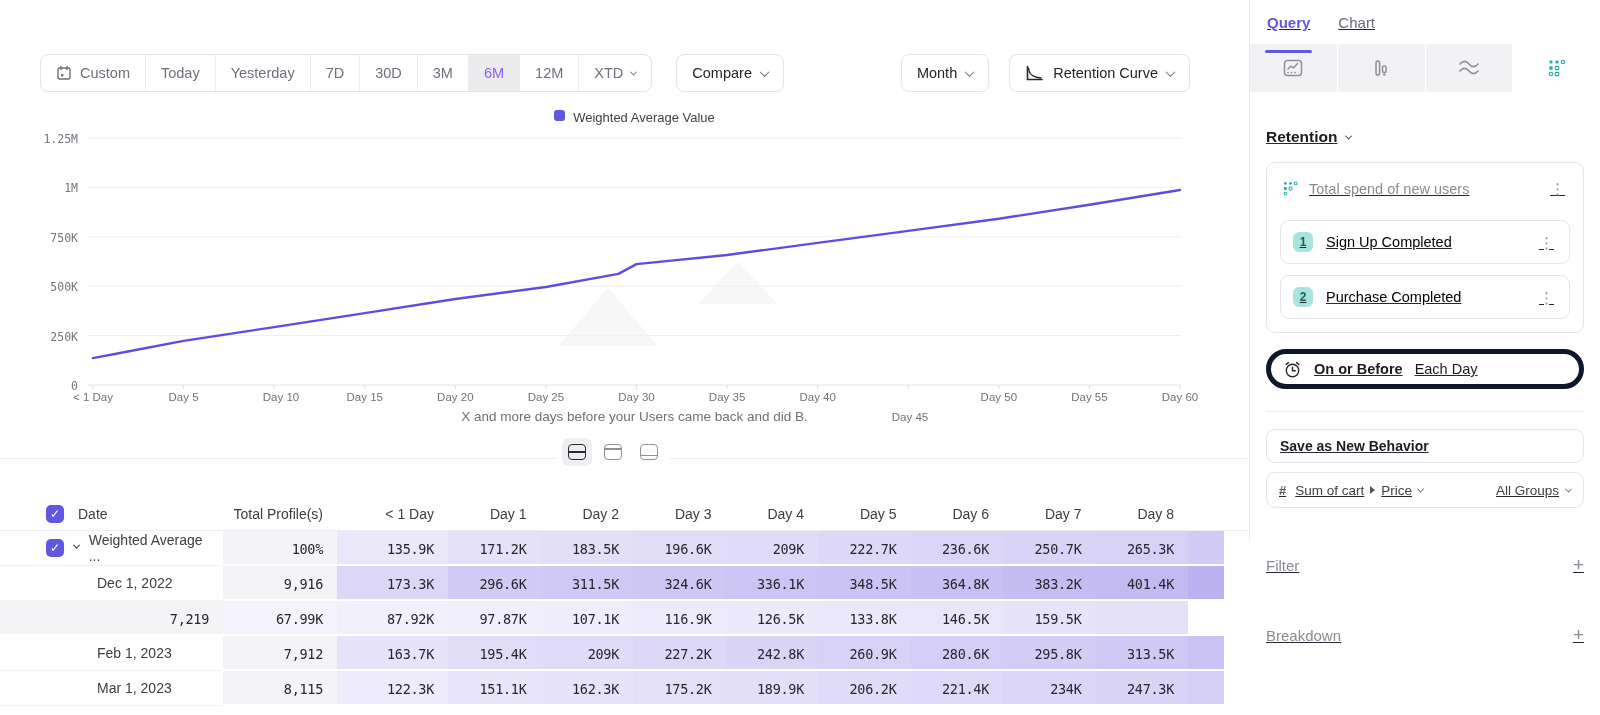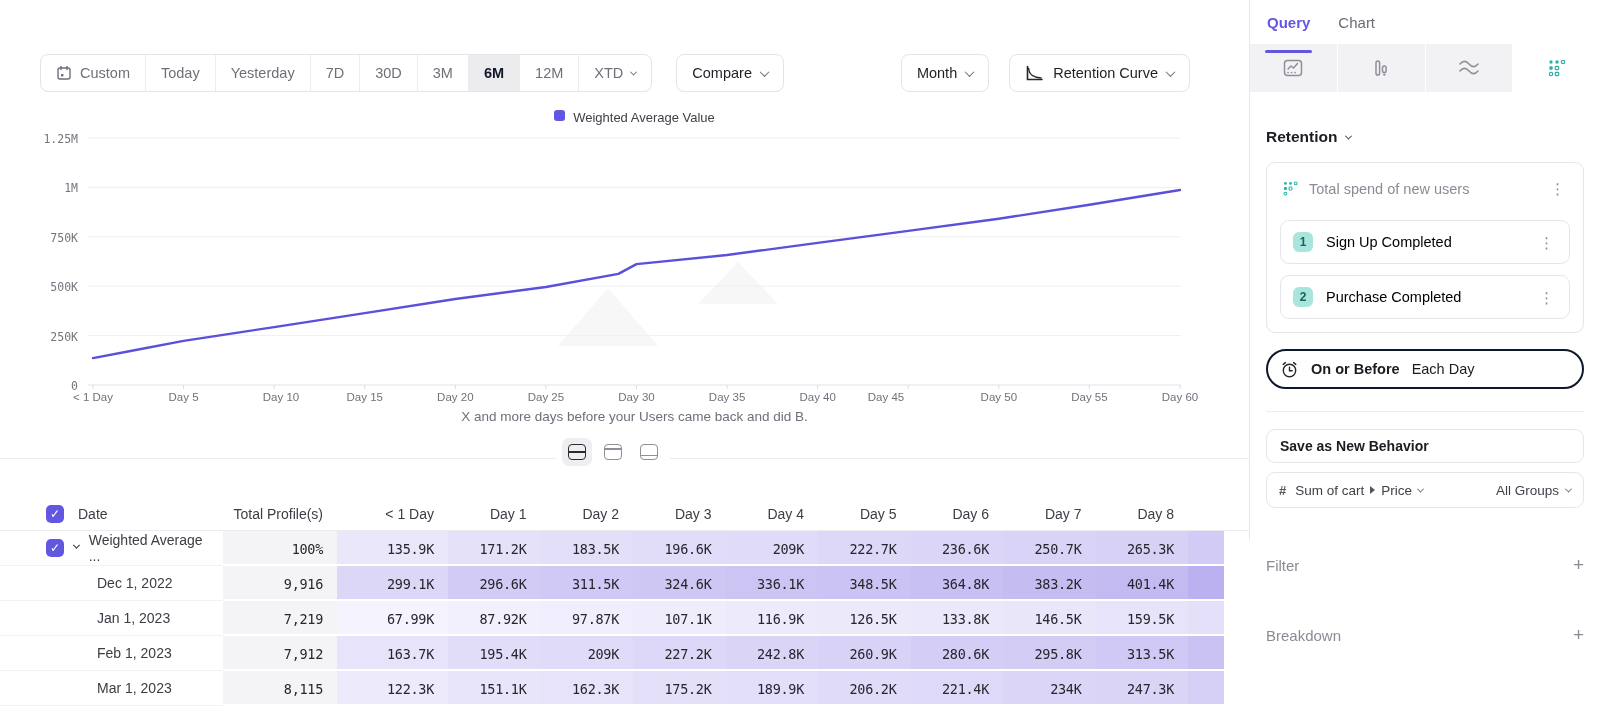--- a/index.html
+++ b/index.html
@@ -15,21 +15,21 @@
   .toolbar { position:absolute; left:40px; top:54px; width:1150px; height:38px;
     display:flex; align-items:center; justify-content:space-between; }
   .tb-left { display:flex; align-items:center; gap:24px; }
   .tb-right { display:flex; align-items:center; gap:20px; }
 
   .seg { display:flex; align-items:stretch; border:1px solid #e3e3e8; border-radius:8px;
     overflow:hidden; height:38px; background:#fff; }
   .seg-item { display:flex; align-items:center; gap:8px; padding:0 15px; font-size:14.5px;
     color:#6f6f7a; border-right:1px solid #ececf0; cursor:pointer; white-space:nowrap; }
   .seg-item:last-child { border-right:none; }
-  .seg-item.active { background:#ececee; color:#0f172a; font-weight:700; }
+  .seg-item.active { background:#ececee; color:#8b5cf6; font-weight:400; }
 
   .btn { display:flex; align-items:center; gap:9px; height:38px; padding:0 15px;
     border:1px solid #e3e3e8; border-radius:8px; background:#fff; font-size:14.5px;
     color:#1f1f26; font-weight:500; cursor:pointer; white-space:nowrap; }
 
   .chev { width:7px; height:7px; border-right:1.6px solid #6f6f7a; border-bottom:1.6px solid #6f6f7a;
     transform:rotate(45deg) translate(-1px,-1px); display:inline-block; }
   .chev.dark { border-color:#3a3a42; }
   .chev.sm { width:5px; height:5px; }
 
@@ -73,21 +73,21 @@
     border-bottom:1px solid #f2f2f4; font-family:"Liberation Sans", sans-serif; font-size:14px; color:#3c3c44; }
   .td.datecell.sub { padding-left:97px; }
   .td.total { background:#f4f4f6; }
   .num { font-family:"DejaVu Sans Mono", monospace; letter-spacing:-0.3px; }
 
   .cbx { width:18px; height:18px; border-radius:5px; background:#6157e0; color:#fff;
     display:flex; align-items:center; justify-content:center; font-size:12px; flex:0 0 auto; cursor:pointer; }
 
   
   .panel { position:absolute; left:1249px; top:0; width:351px; height:540px; background:#fff;
-    border-left:1px solid #e8e8ec; }
+    border-left:1px solid #e8e8ec;text-decoration:underline; }
   .ptabs { display:flex; gap:28px; padding:14px 0 0 17px; height:44px; }
   .ptab { font-size:15px; color:#6b6b76; font-weight:500; position:relative; cursor:pointer; }
   .ptab.active { color:#6157e0; font-weight:700; }
   .ptab.active::after { content:""; position:absolute; left:-2px; right:-2px; bottom:-9px;
     height:3px; border-radius:2px; background:#6157e0; }
   .icontabs { display:flex; height:48px; }
   .icontab { flex:1; display:flex; align-items:center; justify-content:center; background:#f2f2f4;
     border-right:1px solid #fff; cursor:pointer; }
   .icontab:last-child { border-right:none; }
   .icontab.active { background:#fff; }
@@ -103,21 +103,21 @@
   .step { display:flex; align-items:center; gap:13px; border:1px solid #e6e6ea; border-radius:9px;
     height:44px; padding:0 12px; margin-top:11px; }
   .stepnum { width:20px; height:20px; border-radius:6px; background:#a9e4dd; color:#17655f;
     font-size:12px; font-weight:700; display:flex; align-items:center; justify-content:center; }
   .steplabel { flex:1; font-size:14.5px; font-weight:500; color:#000000; }
 
   .criteria-row { margin-top:38px; display:flex; align-items:center; justify-content:space-between; }
   .criteria-title { font-size:14.5px; font-weight:700; color:#1b1b21; }
   .advanced { display:flex; align-items:center; gap:7px; font-size:14px; color:#8b8b95; cursor:pointer; }
 
-  .cond { margin-top:16px; border:2px solid #0f172a; border-radius:20px; height:40px;
+  .cond { margin-top:16px; border:5px solid #0f172a; border-radius:20px; height:40px;
     display:flex; align-items:center; gap:12px; padding:0 12px; cursor:pointer; }
   .cond-bold { font-size:14.5px; font-weight:700; color:#1b1b21; }
   .cond-rest { font-size:14.5px; color:#1b1b21; }
 
   .pdivider { margin-top:22px; height:1px; background:#ececef; }
 
   .savebtn { margin-top:17px; border:1px solid #e6e6ea; border-radius:9px; height:34px;
     display:flex; align-items:center; padding:0 13px; font-size:14px; font-weight:600;
     color:#1b1b21; cursor:pointer; background:#fff; width:100%; }
 
@@ -246,21 +246,21 @@
   <div id="xlabels">
       <div class="xlab" style="left: 93px;">&lt; 1 Day</div>
       <div class="xlab" style="left: 183.583px;">Day 5</div>
       <div class="xlab" style="left: 281px;">Day 10</div>
       <div class="xlab" style="left: 364.75px;">Day 15</div>
       <div class="xlab" style="left: 455.333px;">Day 20</div>
       <div class="xlab" style="left: 545.917px;">Day 25</div>
       <div class="xlab" style="left: 636.5px;">Day 30</div>
       <div class="xlab" style="left: 727.083px;">Day 35</div>
       <div class="xlab" style="left: 817.667px;">Day 40</div>
-      <div class="xlab" style="left: 886px;">Day 45</div>
+      <div class="xlab" style="left: 910px; margin-top: 20px;">Day 45</div>
       <div class="xlab" style="left: 998.833px;">Day 50</div>
       <div class="xlab" style="left: 1089.42px;">Day 55</div>
       <div class="xlab" style="left: 1180px;">Day 60</div>
     </div>
   <div class="caption">X and more days before your Users came back and did B.</div>
 
   <div class="sectionline"></div>
   <div class="toggles">
     <div class="tgl active">
         <div class="tgl-ic lin-mid"></div>
@@ -309,35 +309,32 @@
           <div class="td num" style="background: rgba(104, 82, 222, 0.235);">236.6K</div>
           <div class="td num" style="background: rgba(104, 82, 222, 0.25);">250.7K</div>
           <div class="td num" style="background: rgba(104, 82, 222, 0.267);">265.3K</div>
           <div class="td" style="background: rgba(104, 82, 222, 0.298);"></div>
         </div>
         <div class="trow tr">
           <div class="td datecell sub">
             <span>Dec 1, 2022</span>
           </div>
           <div class="td total num">9,916</div>
-          <div class="td num" style="background: rgba(104, 82, 222, 0.23);">299.1K</div>
+          <div class="td num" style="background: rgba(104, 82, 222, 0.23);">173.3K</div>
           <div class="td num" style="background: rgba(104, 82, 222, 0.298);">296.6K</div>
           <div class="td num" style="background: rgba(104, 82, 222, 0.31);">311.5K</div>
           <div class="td num" style="background: rgba(104, 82, 222, 0.325);">324.6K</div>
           <div class="td num" style="background: rgba(104, 82, 222, 0.337);">336.1K</div>
           <div class="td num" style="background: rgba(104, 82, 222, 0.35);">348.5K</div>
           <div class="td num" style="background: rgba(104, 82, 222, 0.365);">364.8K</div>
           <div class="td num" style="background: rgba(104, 82, 222, 0.384);">383.2K</div>
           <div class="td num" style="background: rgba(104, 82, 222, 0.4);">401.4K</div>
           <div class="td" style="background: rgba(104, 82, 222, 0.45);"></div>
         </div>
         <div class="trow tr">
-          <div class="td datecell sub">
-            <span>Jan 1, 2023</span>
-          </div>
           <div class="td total num">7,219</div>
           <div class="td num" style="background: rgba(104, 82, 222, 0.067);">67.99K</div>
           <div class="td num" style="background: rgba(104, 82, 222, 0.086);">87.92K</div>
           <div class="td num" style="background: rgba(104, 82, 222, 0.098);">97.87K</div>
           <div class="td num" style="background: rgba(104, 82, 222, 0.106);">107.1K</div>
           <div class="td num" style="background: rgba(104, 82, 222, 0.118);">116.9K</div>
           <div class="td num" style="background: rgba(104, 82, 222, 0.125);">126.5K</div>
           <div class="td num" style="background: rgba(104, 82, 222, 0.133);">133.8K</div>
           <div class="td num" style="background: rgba(104, 82, 222, 0.145);">146.5K</div>
           <div class="td num" style="background: rgba(104, 82, 222, 0.16);">159.5K</div>

